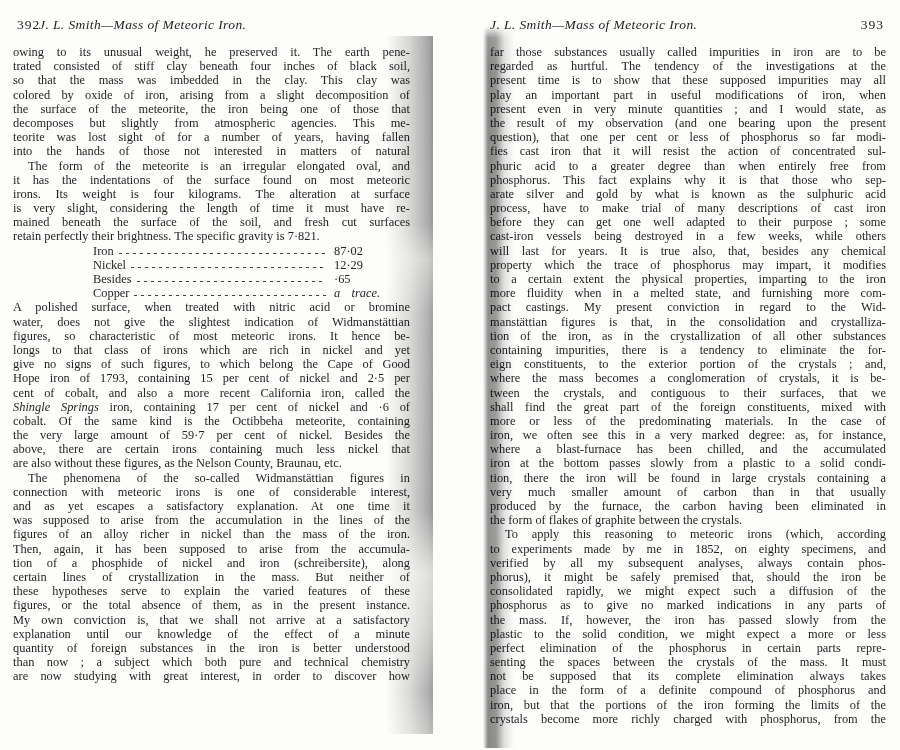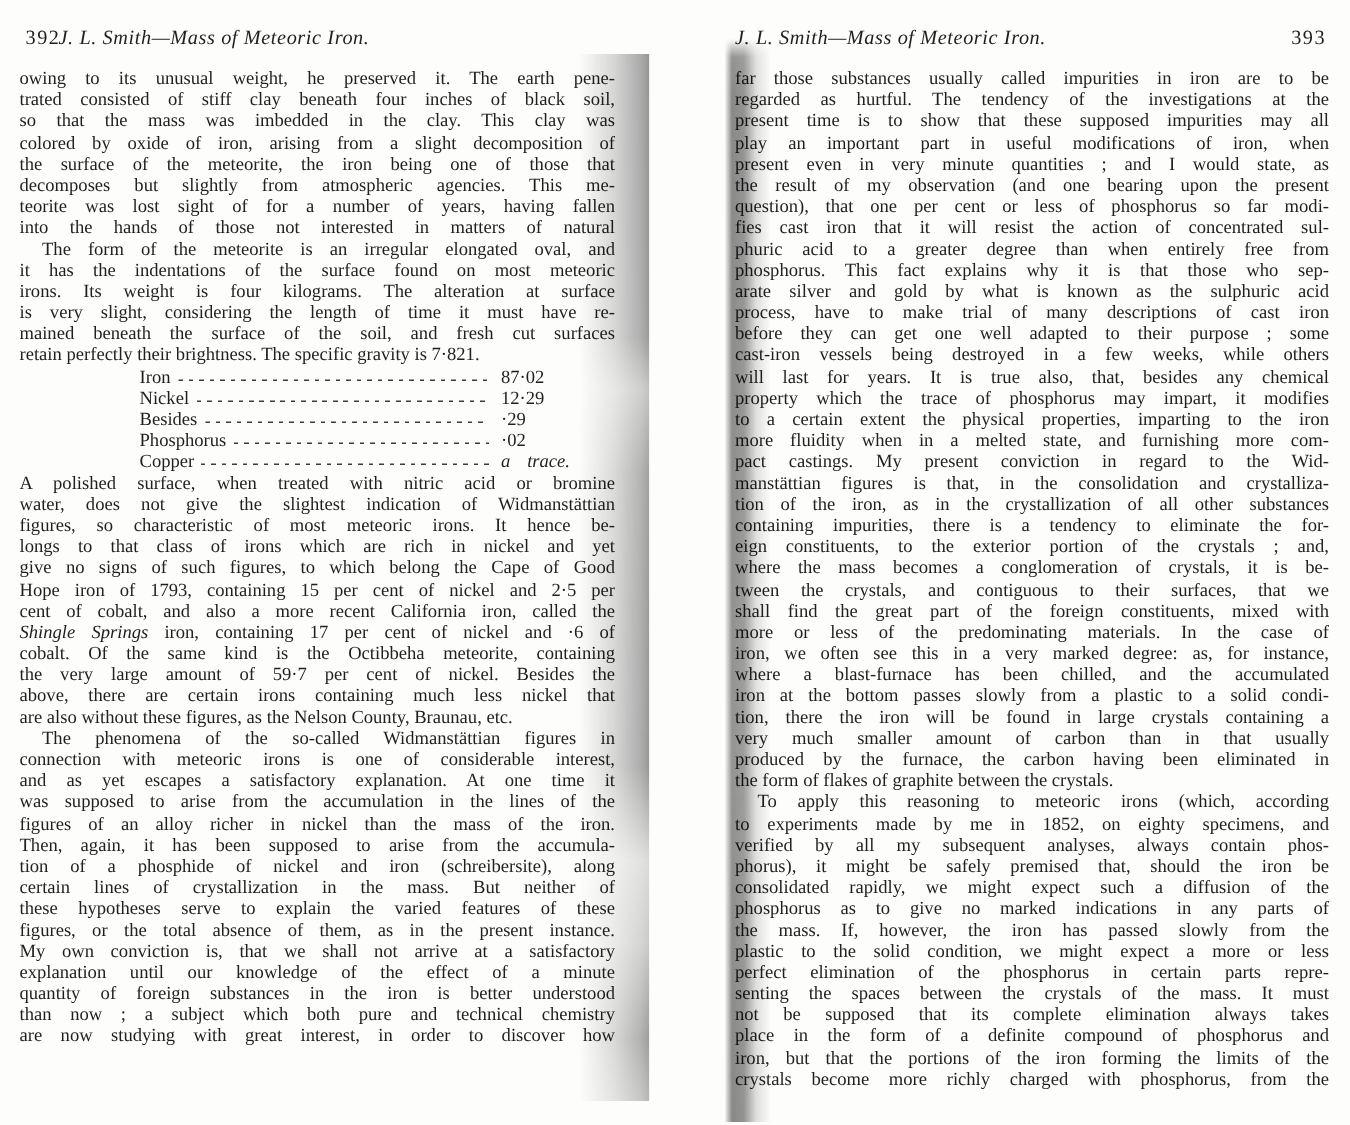--- a/index.html
+++ b/index.html
@@ -90,26 +90,21 @@
           <span class="tvalue">87·02</span>
         </div>
         <div class="line trow">
           <span class="tlabel">Nickel</span>
           <span class="tleader"></span>
           <span class="tvalue">12·29</span>
         </div>
         <div class="line trow">
           <span class="tlabel">Besides</span>
           <span class="tleader"></span>
-          <span class="tvalue">·29</span>
-        </div>
-        <div class="line trow">
-          <span class="tlabel">Phosphorus</span>
-          <span class="tleader"></span>
-          <span class="tvalue">·02</span>
+          <span class="tvalue">·65</span>
         </div>
         <div class="line trow">
           <span class="tlabel">Copper</span>
           <span class="tleader"></span>
           <span class="tvalue ital">a trace.</span>
         </div>
         <div class="line">A polished surface, when treated with nitric acid or bromine</div>
         <div class="line">water, does not give the slightest indication of Widmanstättian</div>
         <div class="line">figures, so characteristic of most meteoric irons. It hence be-</div>
         <div class="line">longs to that class of irons which are rich in nickel and yet</div>

